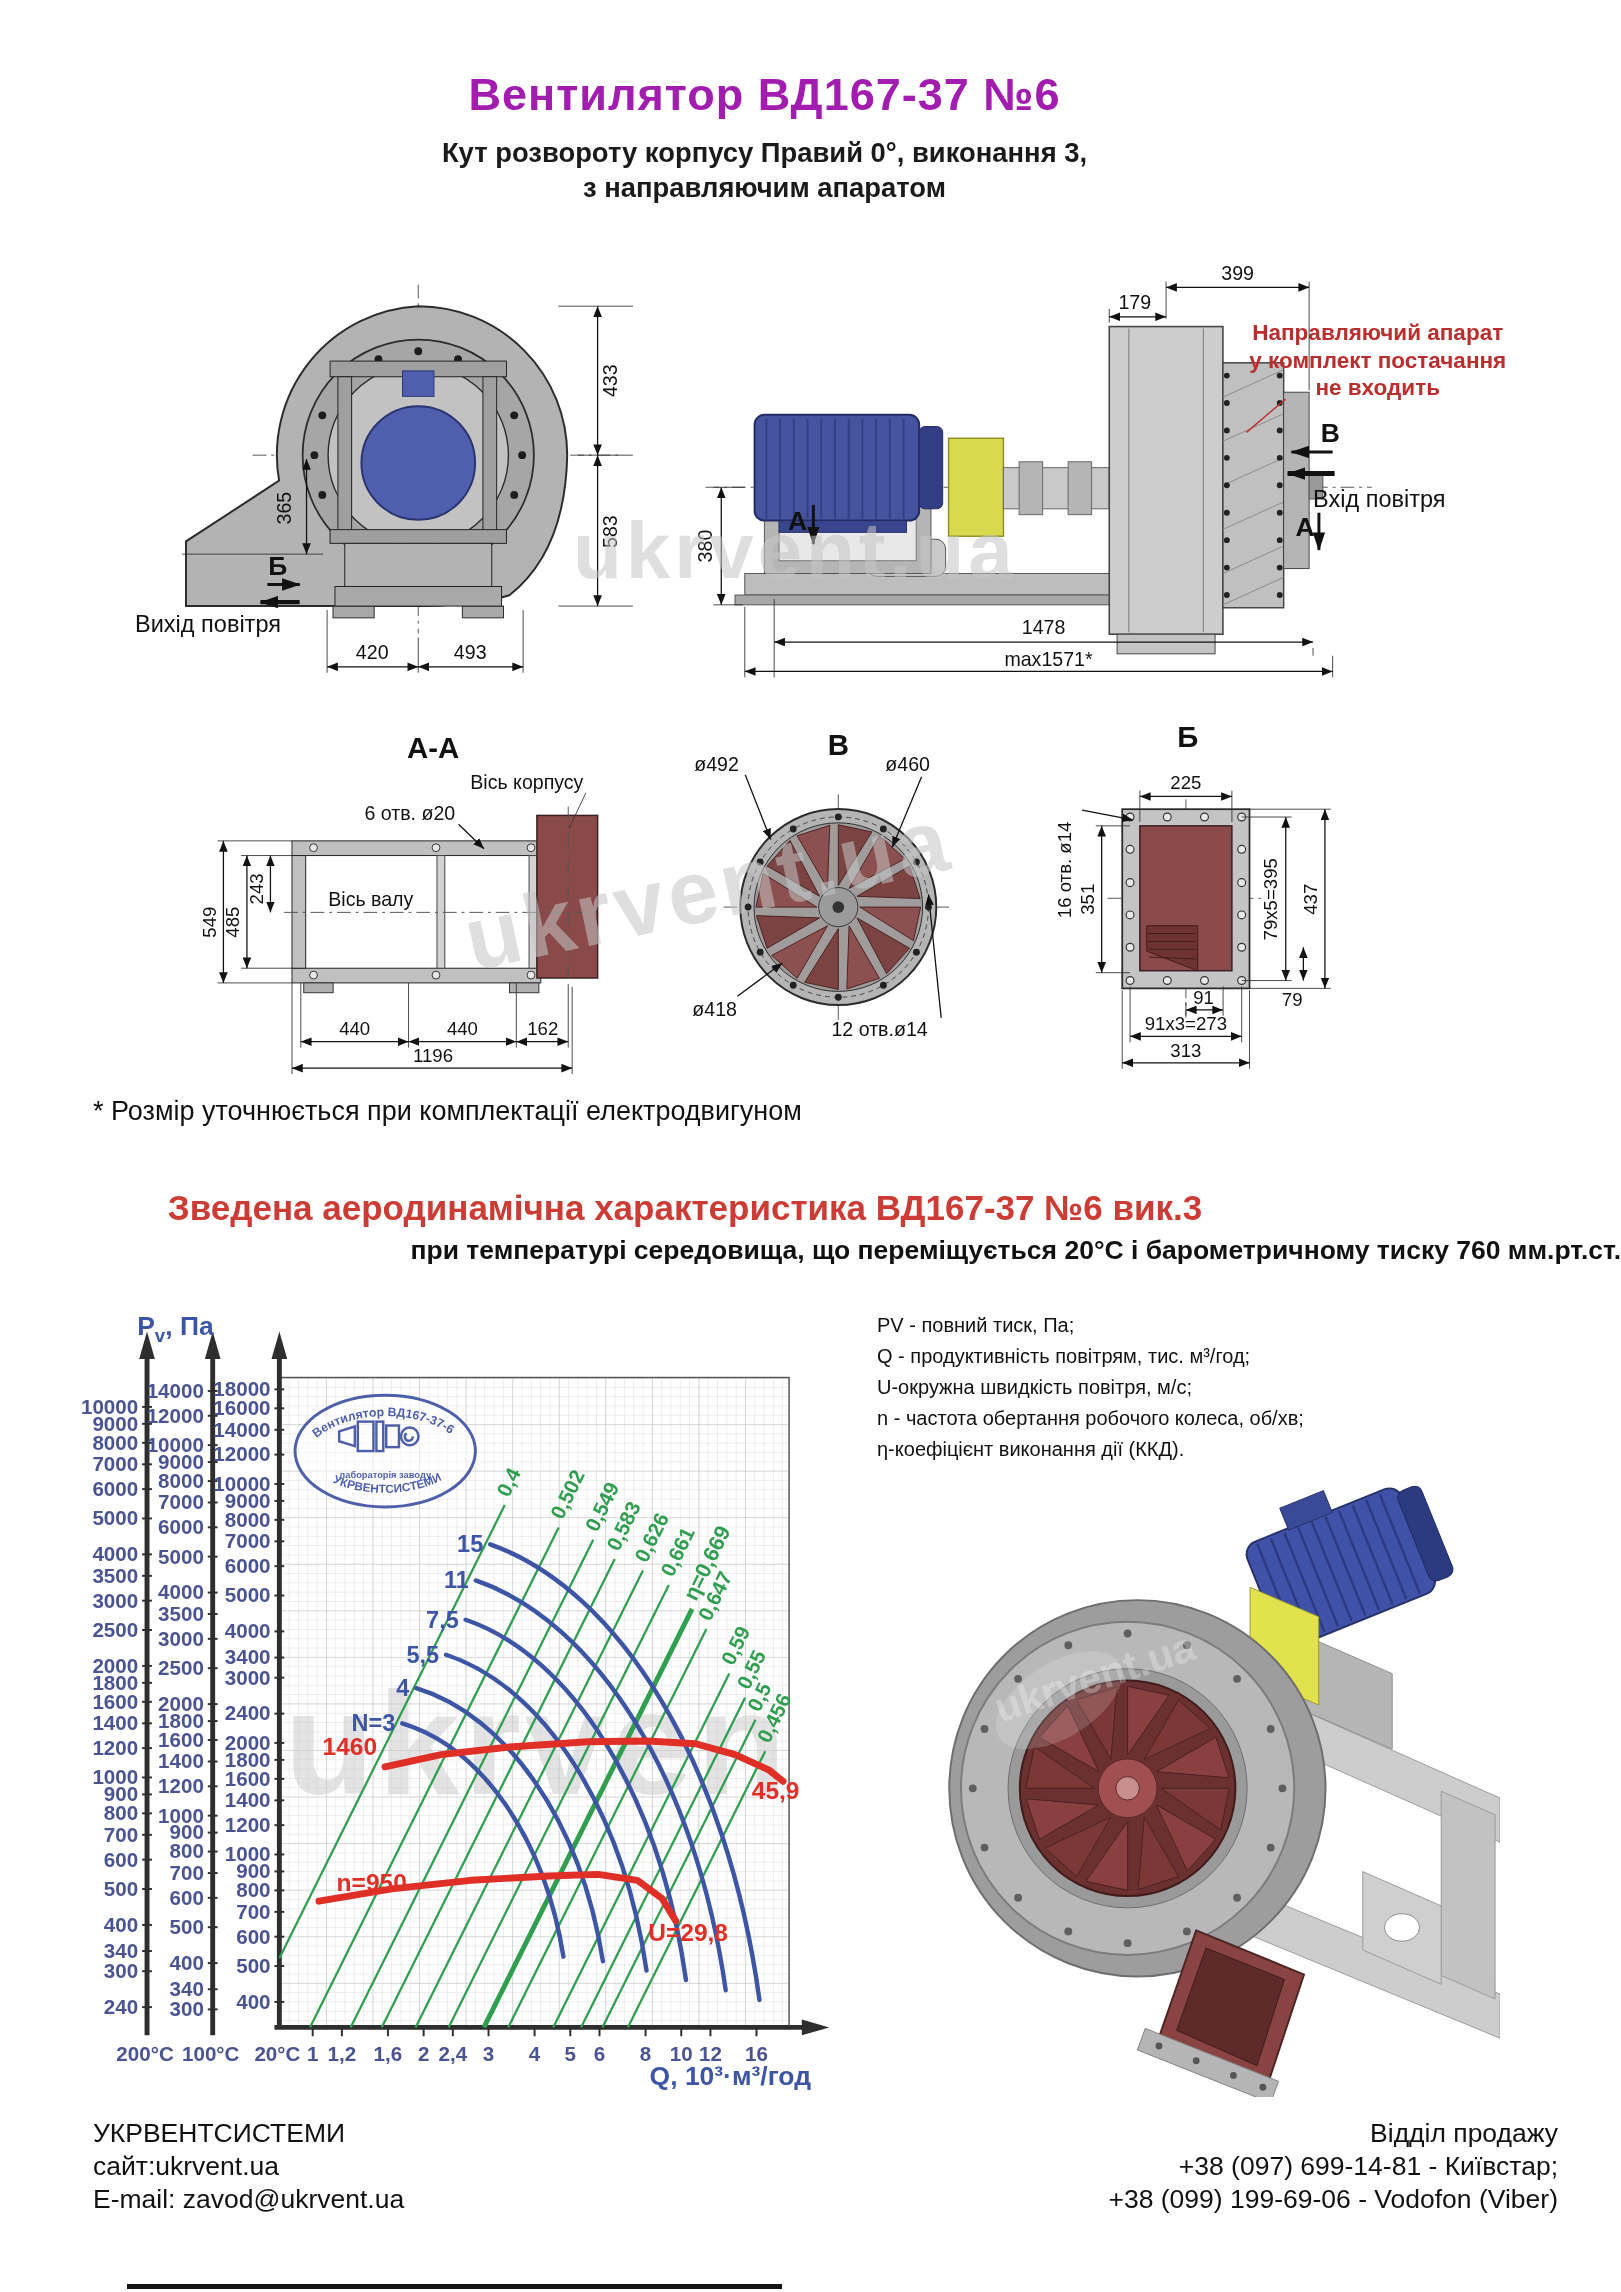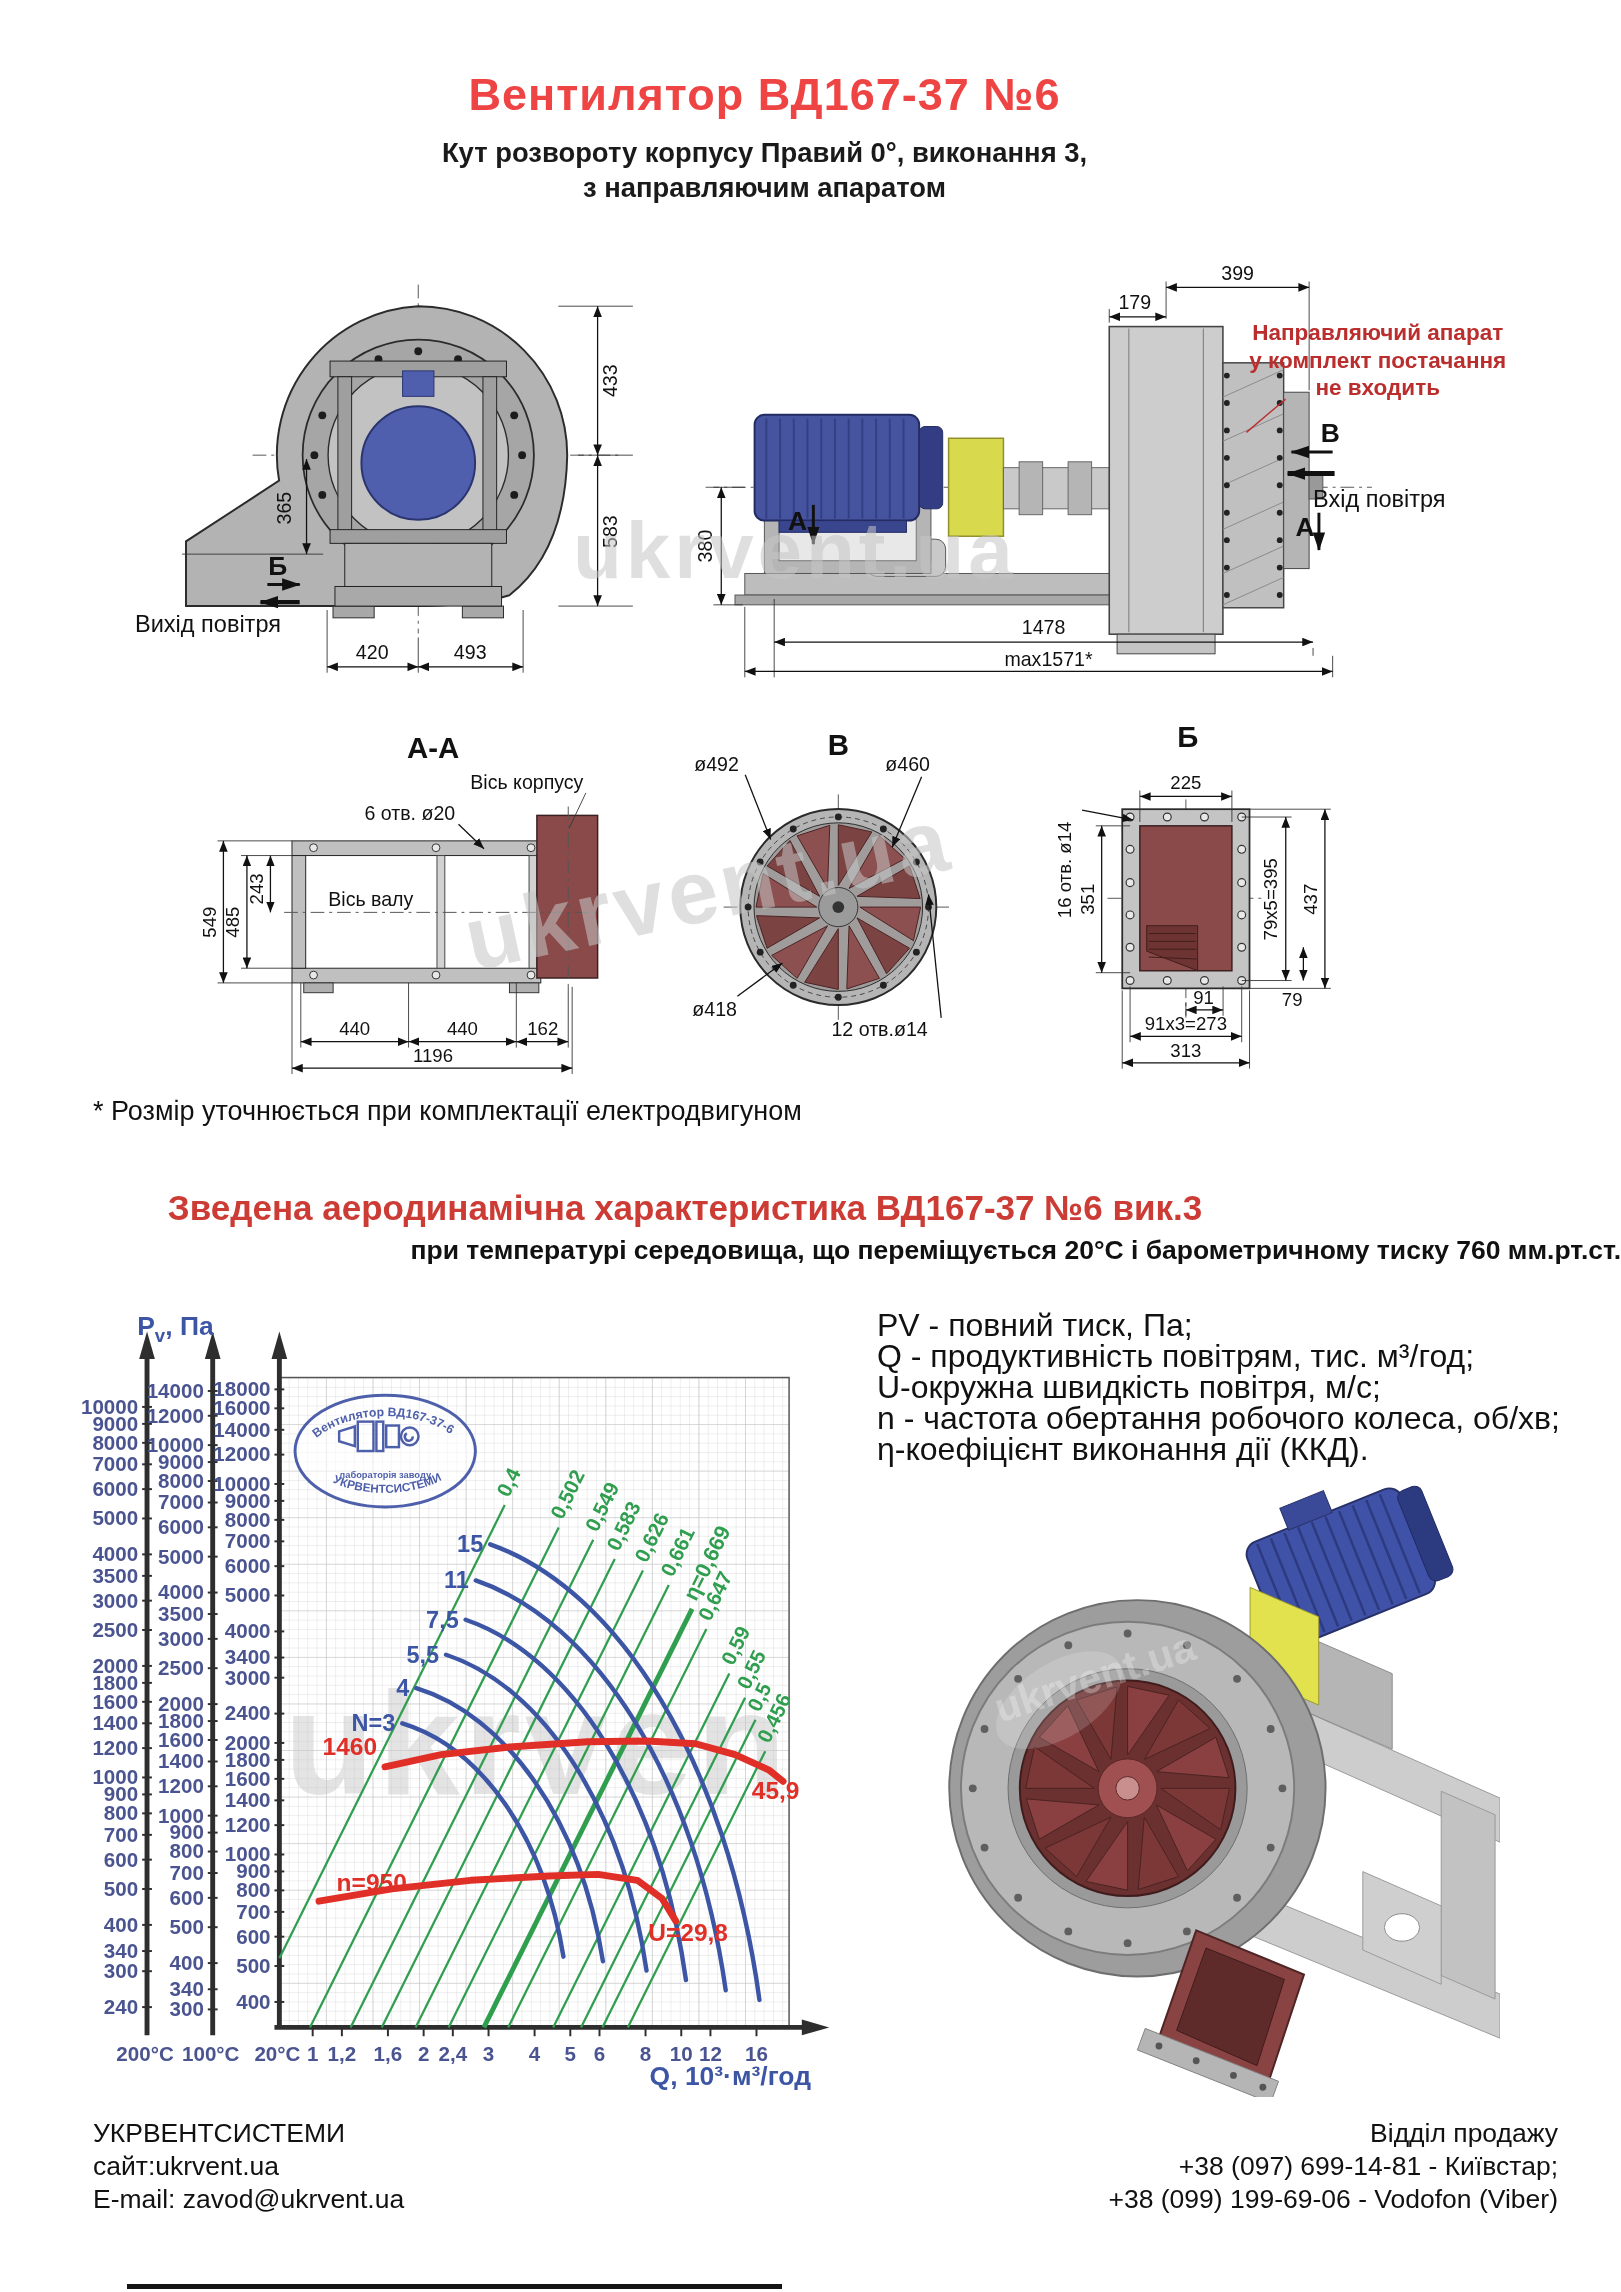--- a/index.html
+++ b/index.html
@@ -1,31 +1,31 @@
 <!DOCTYPE html>
 <html><head>
 <meta charset="utf-8">
 <style>
   html,body{margin:0;padding:0;background:#e8e8e8;}
   body{font-family:"Liberation Sans",sans-serif;}
   #page{position:relative;width:1621px;height:2293px;background:#ffffff;overflow:hidden;margin:0 auto;}
   .abs{position:absolute;}
   
   .hdr{left:0;top:69px;width:1529px;text-align:center;}
-  .hdr-title{font-size:45px;font-weight:bold;color:#ef4444;letter-spacing:1px;}
+  .hdr-title{font-size:45px;font-weight:bold;color:#a21caf;letter-spacing:1px;}
   .hdr-sub{font-size:27.4px;font-weight:bold;color:#1a1a1a;line-height:35px;margin-top:14px;}
   
   .wm{color:#c6c6c6;opacity:.55;pointer-events:none;z-index:6;white-space:nowrap;letter-spacing:3.9px;font-weight:bold;}
   .wm1{left:573px;top:505px;font-size:80px;}
   .wm2{left:461px;top:838px;font-size:90px;transform:rotate(-12deg);}
   
   .footnote{left:93px;top:1096px;font-size:27px;color:#111;}
   .chart-title{left:0;top:1188px;width:1370px;text-align:center;font-size:35px;font-weight:bold;color:#cd3b35;}
   .chart-sub{left:0;top:1235px;width:1621px;text-align:right;font-size:26.5px;font-weight:bold;color:#111;}
-  .legend{left:877px;top:1310px;width:706px;font-size:32px;color:#111;line-height:31px;z-index:4;}
+  .legend{left:877px;top:1310px;width:706px;font-size:20px;color:#111;line-height:31px;z-index:4;}
   
   .footer{left:93px;top:2117px;width:1465px;display:flex;justify-content:space-between;font-size:26.5px;color:#111;line-height:33px;}
   .footer .right{text-align:right;}
   .bottom-line{left:127px;top:2284px;width:655px;height:4.9px;background:#151515;}
   
   text{font-family:"Liberation Sans",sans-serif;}
   .dim{font-size:19px;fill:#111;}
   .dimm{font-size:20px;fill:#111;}
   .dimb{font-size:27px;font-weight:bold;fill:#111;}
   .ttl{font-size:30px;font-weight:bold;fill:#111;}

